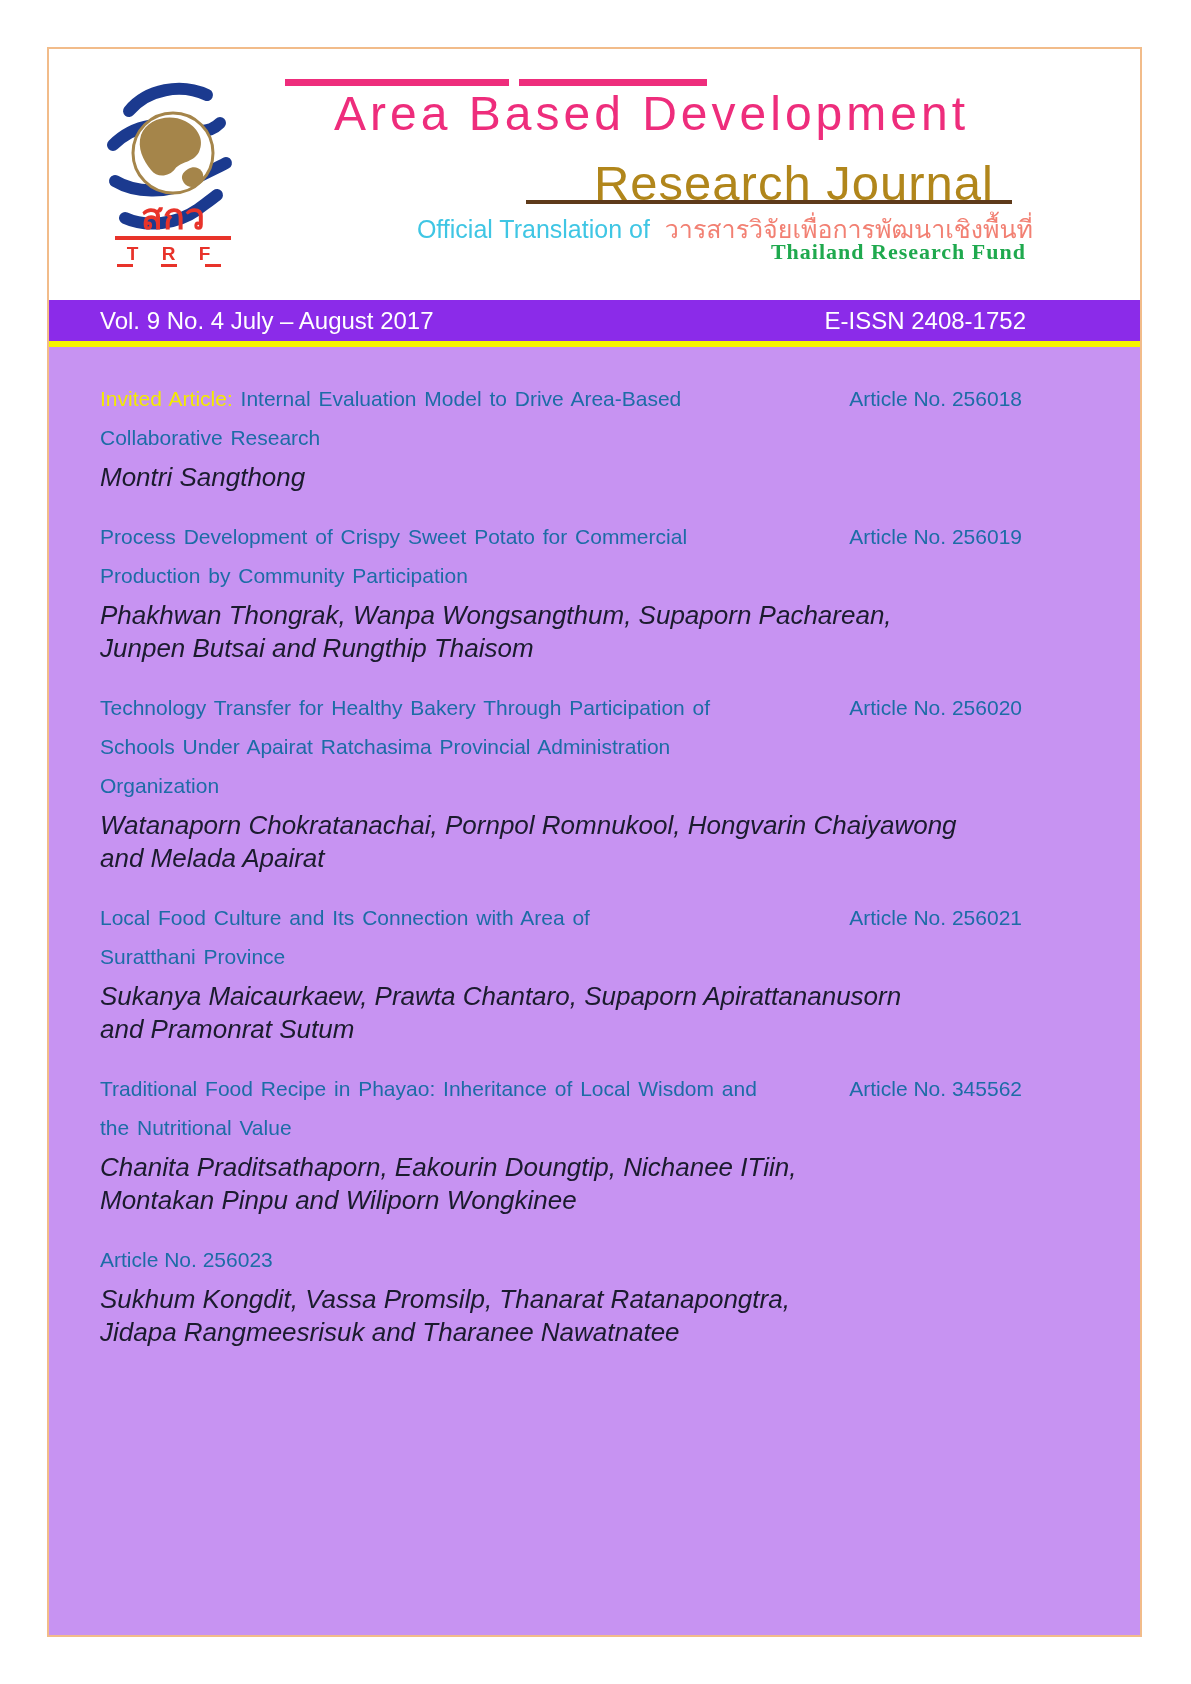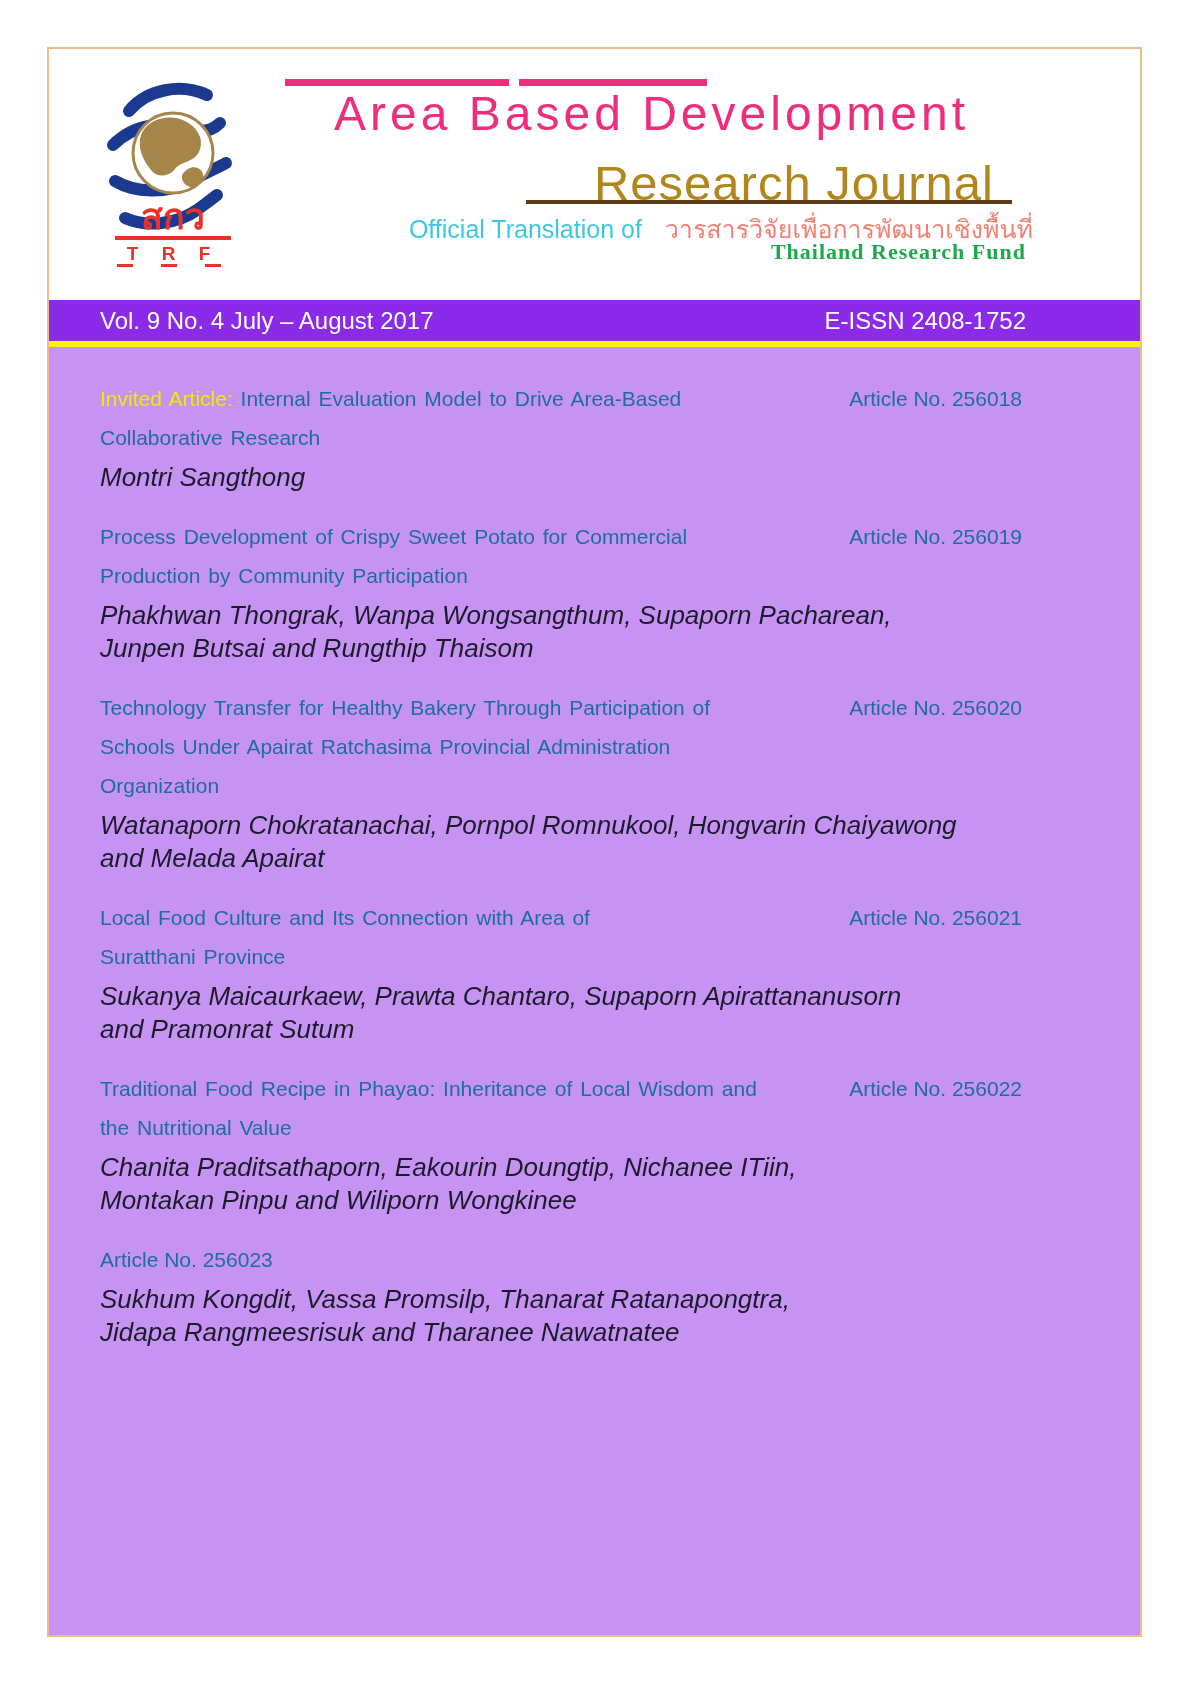--- a/index.html
+++ b/index.html
@@ -36,21 +36,21 @@
   }
   .title-underline {
     position: absolute; top: 151px; right: 128px;
     width: 486px; height: 4px; background: var(--underline, #5e3a1a);
   }
   .subtitle {
     position: absolute; top: 160px; right: 107px;
     font-size: 25px; white-space: nowrap;
   }
   .sub-prefix { color: var(--cyan, #3fc6e4); }
-  .sub-thai { color: var(--thai_coral, #f28073); margin-left: 16px; }
+  .sub-thai { color: var(--thai_coral, #f28073); margin-left: 8px; }
   .org {
     position: absolute; top: 190px; right: 114px;
     font-family: Liberation Serif, serif; font-weight: bold;
     font-size: 22px; letter-spacing: 1px;
     color: var(--green, #1fa94e); white-space: nowrap;
   }
   
   .issue-bar {
     flex: none; height: 41px;
     background: var(--band, #8b2be9);
@@ -179,21 +179,21 @@
             <div class="author-line">Sukanya Maicaurkaew, Prawta Chantaro, Supaporn Apirattananusorn</div>
             <div class="author-line">and Pramonrat Sutum</div>
           </div>
         </article>
         <article class="entry">
           <div class="entry-row">
             <div class="title-col">
               <div class="title-line">Traditional Food Recipe in Phayao: Inheritance of Local Wisdom and</div>
               <div class="title-line">the Nutritional Value</div>
             </div>
-            <div class="no-col">Article No. 256022</div>
+            <div class="no-col">Article No. 345562</div>
           </div>
           <div class="authors">
             <div class="author-line">Chanita Praditsathaporn, Eakourin Doungtip, Nichanee ITiin,</div>
             <div class="author-line">Montakan Pinpu and Wiliporn Wongkinee</div>
           </div>
         </article>
         <article class="entry">
           <div class="entry-row">
             <div class="no-col">Article No. 256023</div>
           </div>

